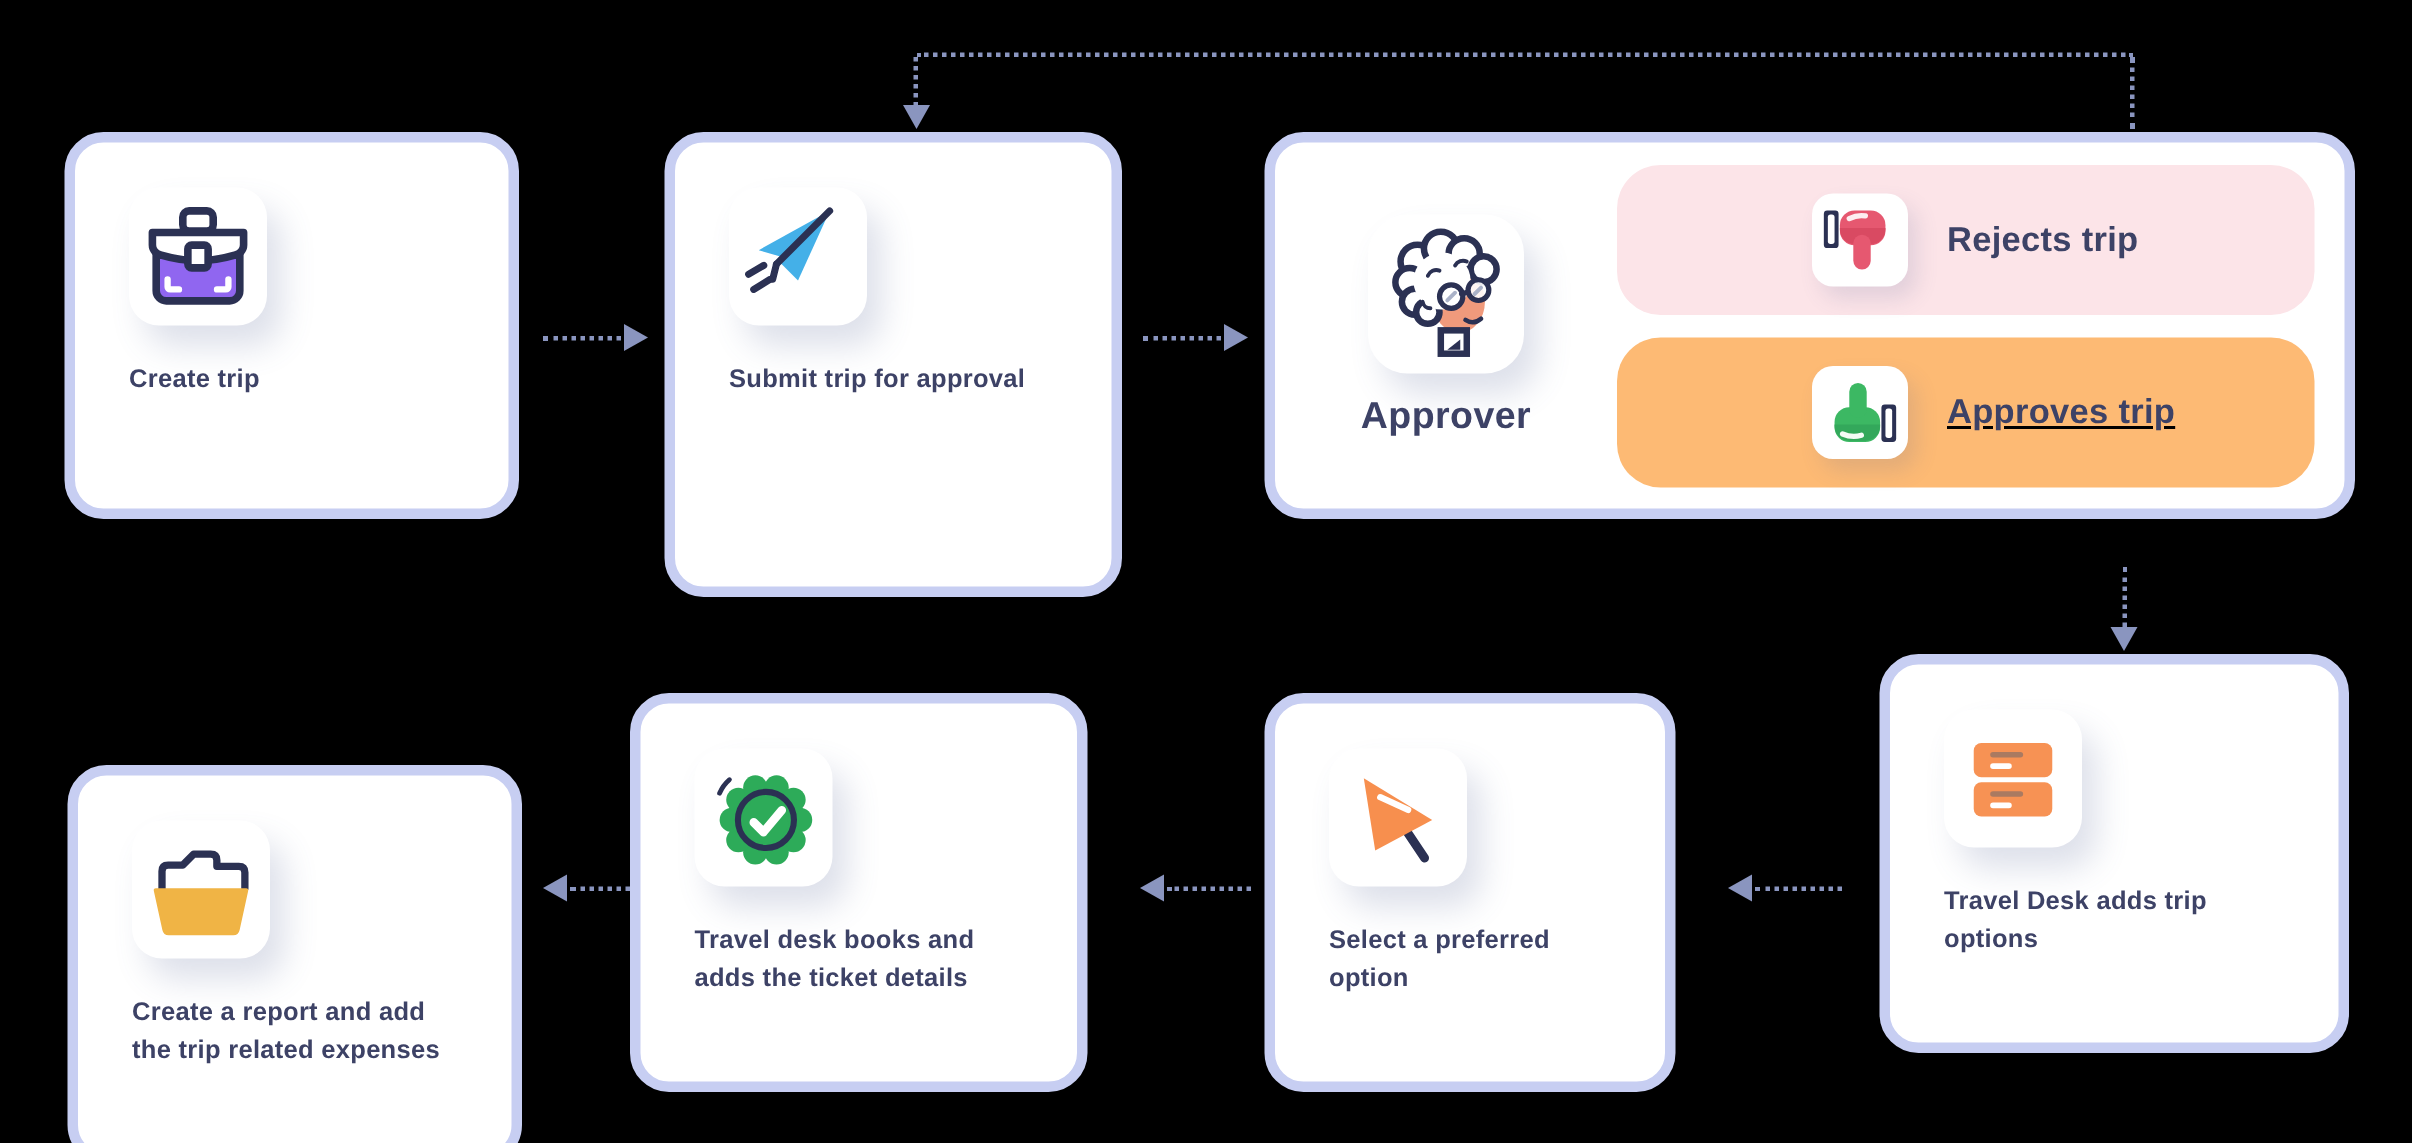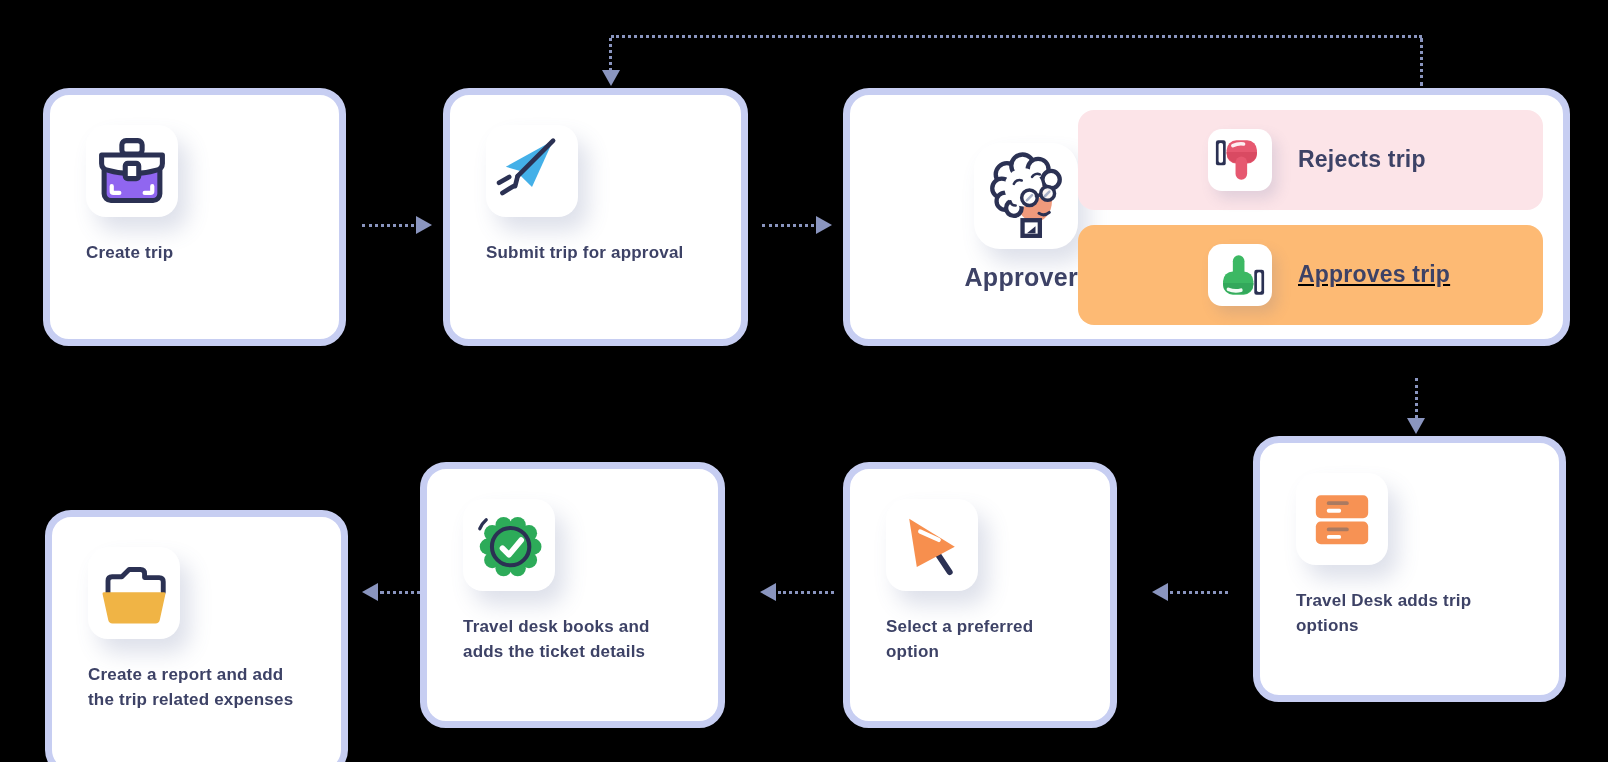--- a/index.html
+++ b/index.html
@@ -24,26 +24,26 @@
     line-height:1.45;letter-spacing:.2px;
   }
   .sticker{
     width:92px;height:92px;background:#fff;border-radius:20px;
     box-shadow:10px 14px 22px rgba(86,98,150,.20);
     display:flex;align-items:center;justify-content:center;flex:0 0 auto;
   }
   .sticker svg{display:block;}
   
   .approver-card{flex-direction:row !important;align-items:center;padding:22px 20px 22px 0 !important;}
-  .approver-left{flex:0 0 228px;display:flex;flex-direction:column;align-items:flex-end;}
+  .approver-left{flex:0 0 228px;display:flex;flex-direction:column;align-items:center;}
   .approver-left .sticker{width:104px;height:106px;border-radius:26px;}
   .approver-name{margin-top:14px;font-size:25px;font-weight:bold;color:var(--txt);letter-spacing:.3px;}
   .approver-right{flex:1;display:flex;flex-direction:column;gap:15px;}
   .outcome{
-    height:100px;border-radius:16px;display:flex;align-items:center;
+    height:100px;border-radius:29px;display:flex;align-items:center;
     padding-left:130px;gap:26px;
   }
   .outcome .sticker{width:64px;height:62px;border-radius:14px;box-shadow:6px 8px 14px rgba(86,98,150,.16);}
   .outcome-label{font-size:23px;font-weight:bold;color:var(--txt);letter-spacing:.2px;}
   
   .dots-h{position:absolute;height:0;border-top:3px dotted var(--conn);}
   .dots-v{position:absolute;width:0;border-left:3px dotted var(--conn);}
   .ah-right{position:absolute;width:0;height:0;border-top:9px solid transparent;border-bottom:9px solid transparent;border-left:16px solid var(--conn);}
   .ah-left{position:absolute;width:0;height:0;border-top:9px solid transparent;border-bottom:9px solid transparent;border-right:16px solid var(--conn);}
   .ah-down{position:absolute;width:0;height:0;border-left:9px solid transparent;border-right:9px solid transparent;border-top:16px solid var(--conn);}
@@ -97,21 +97,21 @@
         <path d="M12,40 h66 v32 a8,8 0 0 1 -8,8 H20 a8,8 0 0 1 -8,-8 z" fill="#9066f0" stroke="#2b3153" stroke-width="6" stroke-linejoin="round"></path>
         <path d="M9,26 h72 v10 c0,4 -3,7 -7,8 c-20,6 -38,6 -58,0 c-4,-1 -7,-4 -7,-8 z" fill="#ffffff" stroke="#2b3153" stroke-width="6" stroke-linejoin="round"></path>
         <rect x="37" y="36" width="16" height="18" rx="3" fill="#ffffff" stroke="#2b3153" stroke-width="6"></rect>
         <path d="M21,63 v6 a2,2 0 0 0 2,2 h7" stroke="#ffffff" stroke-width="5" fill="none" stroke-linecap="round"></path>
         <path d="M69,63 v6 a2,2 0 0 1 -2,2 h-7" stroke="#ffffff" stroke-width="5" fill="none" stroke-linecap="round"></path>
       </svg>
     </div>
     <div class="card-label">Create trip</div>
   </section>
 
-  <section class="card" style="left:443px;top:88px;width:305px;height:258px;">
+  <section class="card" style="left:443px;top:88px;width:305px;height:310px;">
     <div class="sticker">
       <svg width="76" height="76" viewBox="0 0 90 90">
         <polygon points="68,10 14,40 31,45" fill="#44b0e8"></polygon>
         <polygon points="70,9 45,64 30,49" fill="#44b0e8"></polygon>
         <path d="M70,9 L28,51" stroke="#2b3153" stroke-width="5.5" stroke-linecap="round" fill="none"></path>
         <path d="M28,51 L25,63" stroke="#2b3153" stroke-width="5.5" stroke-linecap="round" fill="none"></path>
         <path d="M6,59 L18,52" stroke="#2b3153" stroke-width="5.5" stroke-linecap="round" fill="none"></path>
         <path d="M10,71 L23,63" stroke="#2b3153" stroke-width="5.5" stroke-linecap="round" fill="none"></path>
       </svg>
     </div>

